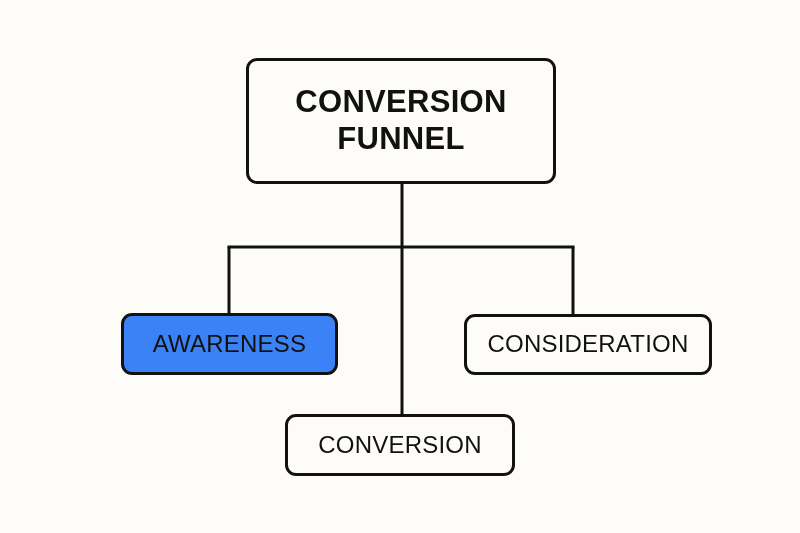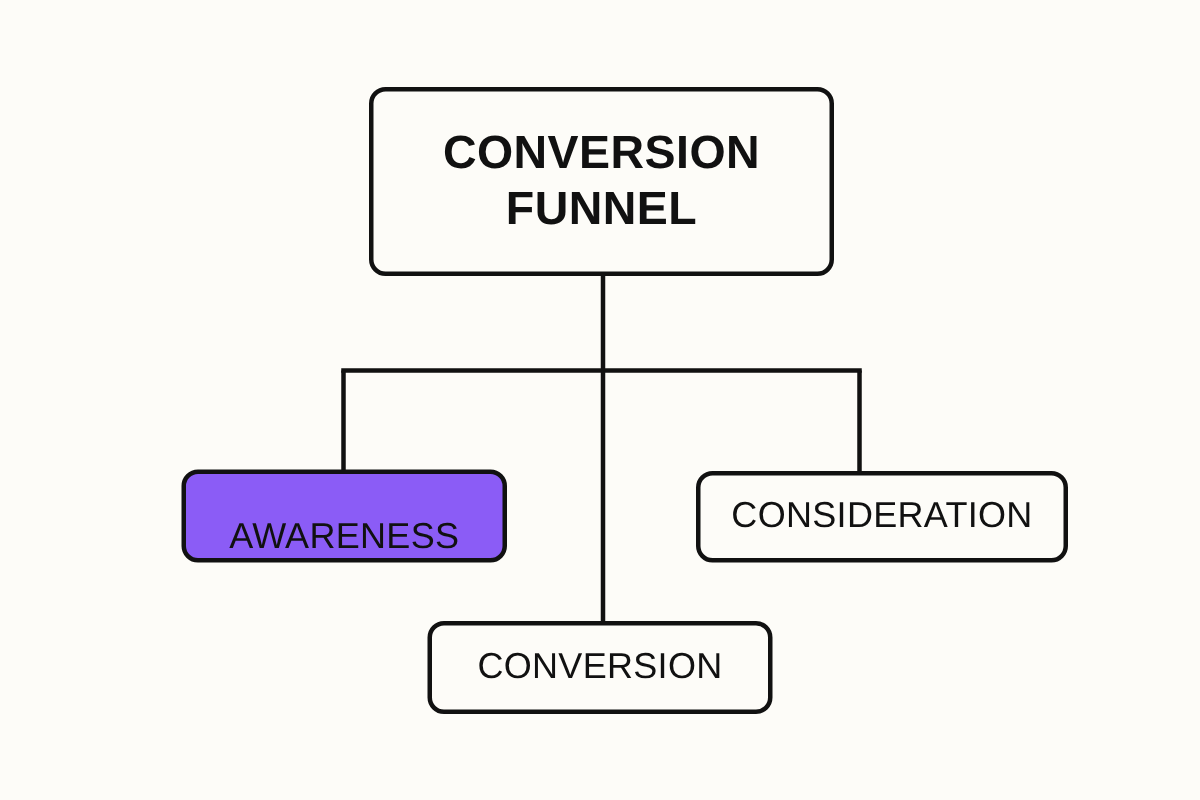--- a/index.html
+++ b/index.html
@@ -92,21 +92,21 @@
       <line x1="573" y1="247" x2="573" y2="315"></line>
       <line x1="402" y1="247" x2="402" y2="415"></line>
     </g>
   </svg>
 
   <div class="node node-root" style="background: rgb(253, 252, 248); border-color: rgb(17, 17, 17);">
     <span class="node-label" style="color: rgb(17, 17, 17);">CONVERSION
 FUNNEL</span>
   </div>
 
-  <div class="node node-child node-awareness" style="background: #8b5cf6; border-color: rgb(17, 17, 17); align-items: flex-end;">
+  <div class="node node-child node-awareness" style="background: #3b82f6; border-color: rgb(17, 17, 17);">
     <span class="node-label" style="color: rgb(17, 17, 17);">AWARENESS</span>
   </div>
 
   <div class="node node-child node-consideration" style="background: rgb(253, 252, 248); border-color: rgb(17, 17, 17);">
     <span class="node-label" style="color: rgb(17, 17, 17);">CONSIDERATION</span>
   </div>
 
   <div class="node node-child node-conversion" style="background: rgb(253, 252, 248); border-color: rgb(17, 17, 17);">
     <span class="node-label" style="color: rgb(17, 17, 17);">CONVERSION</span>
   </div>

